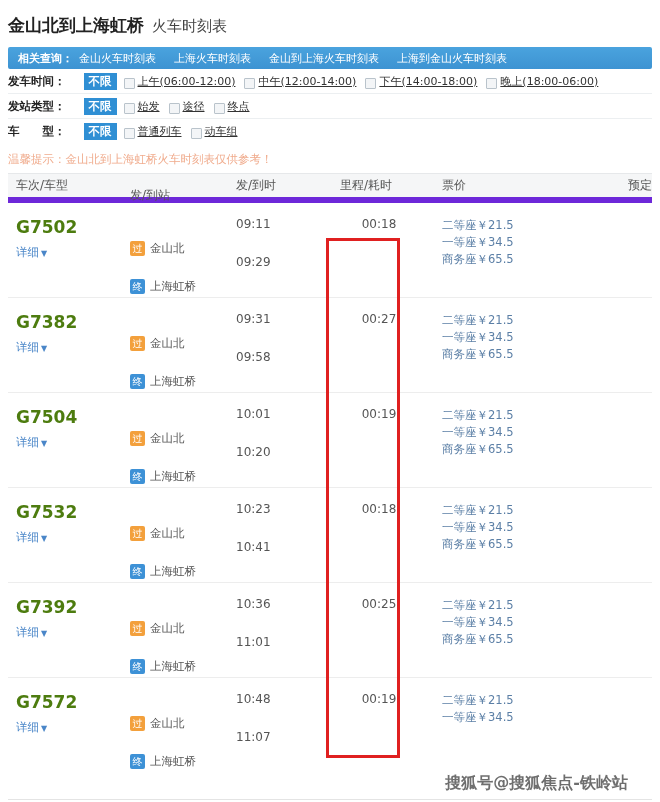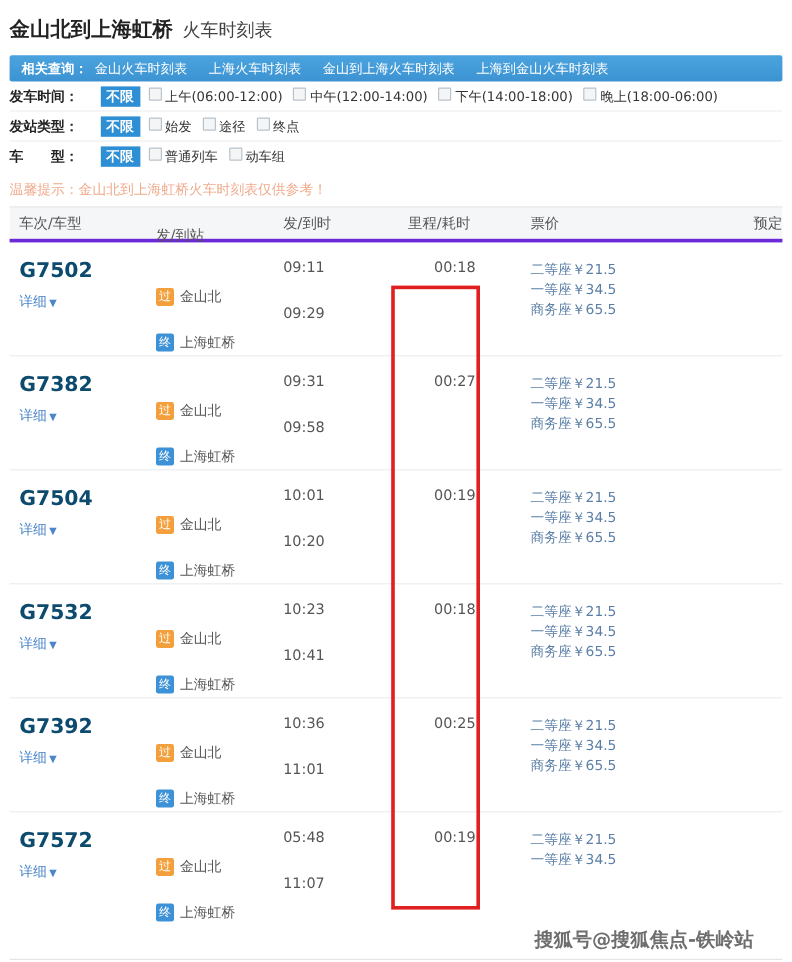--- a/index.html
+++ b/index.html
@@ -81,25 +81,26 @@
     color: #ffffff;
     font-size: 11.5px;
     font-weight: bold;
     padding: 1px 5px 2px 5px;
     margin: 0 7px 0 2px;
     line-height: 14px;
     cursor: pointer;
   }
   .cb-opt {
     display: inline-flex;
-    align-items: flex-start;
+    align-items: flex-end;
     font-size: 11px;
     color: #333;
     margin-right: 9px;
     cursor: pointer;
+    text-decoration: underline;
   }
   .cb-box {
     width: 11px;
     height: 11px;
     border: 1px solid #b9c3cb;
     background: #f3f5f7;
     display: inline-block;
     margin-right: 3px;
     border-radius: 1px;
   }
@@ -113,21 +114,21 @@
   }
 
   
   .tbl { margin: 0 8px; }
   .tbl-head {
     display: flex;
     height: 30px;
     align-items: center;
     background: #f5f6f7;
     border-top: 1px solid #e6e8ea;
-    border-bottom: 3px solid #6d28d9;
+    border-bottom: 6px solid #6d28d9;
     font-size: 12px;
     color: #555;
   }
   .c-train  { width: 122px; padding-left: 8px; }
   .c-sta    { width: 106px; margin-top: 20px; }
   .c-time   { width: 104px; }
   .c-dist   { width: 102px; }
   .c-fare   { width: 108px; }
   .c-book   { width: 102px; text-align: right; }
 
@@ -135,21 +136,21 @@
     display: flex;
     min-height: 95px;
     border-bottom: 1px solid #ededed;
     padding-top: 14px;
   }
   .row:last-child { border-bottom: none; }
 
   .train-no {
     font-size: 17px;
     font-weight: bold;
-    color: #0c4a6e;
+    color: #4d7c0f;
     line-height: 20px;
     cursor: pointer;
   }
   .detail-link {
     font-size: 11.5px;
     color: #4a86c8;
     margin-top: 8px;
     cursor: pointer;
     display: inline-block;
   }
@@ -465,21 +466,21 @@
       <div class="sta-line">
         <span class="badge badge-pass">过</span>
         <span>金山北</span>
       </div>
       <div class="sta-line">
         <span class="badge badge-end">终</span>
         <span>上海虹桥</span>
       </div>
     </div>
     <div class="c-time">
-      <div class="tm-line">05:48</div>
+      <div class="tm-line">10:48</div>
       <div class="tm-line">11:07</div>
     </div>
     <div class="c-dist">
       <div class="dist-val">00:19</div>
     </div>
     <div class="c-fare">
       <div class="fare">二等座￥21.5</div>
       <div class="fare">一等座￥34.5</div>
     </div>
     <div class="c-book"></div>

